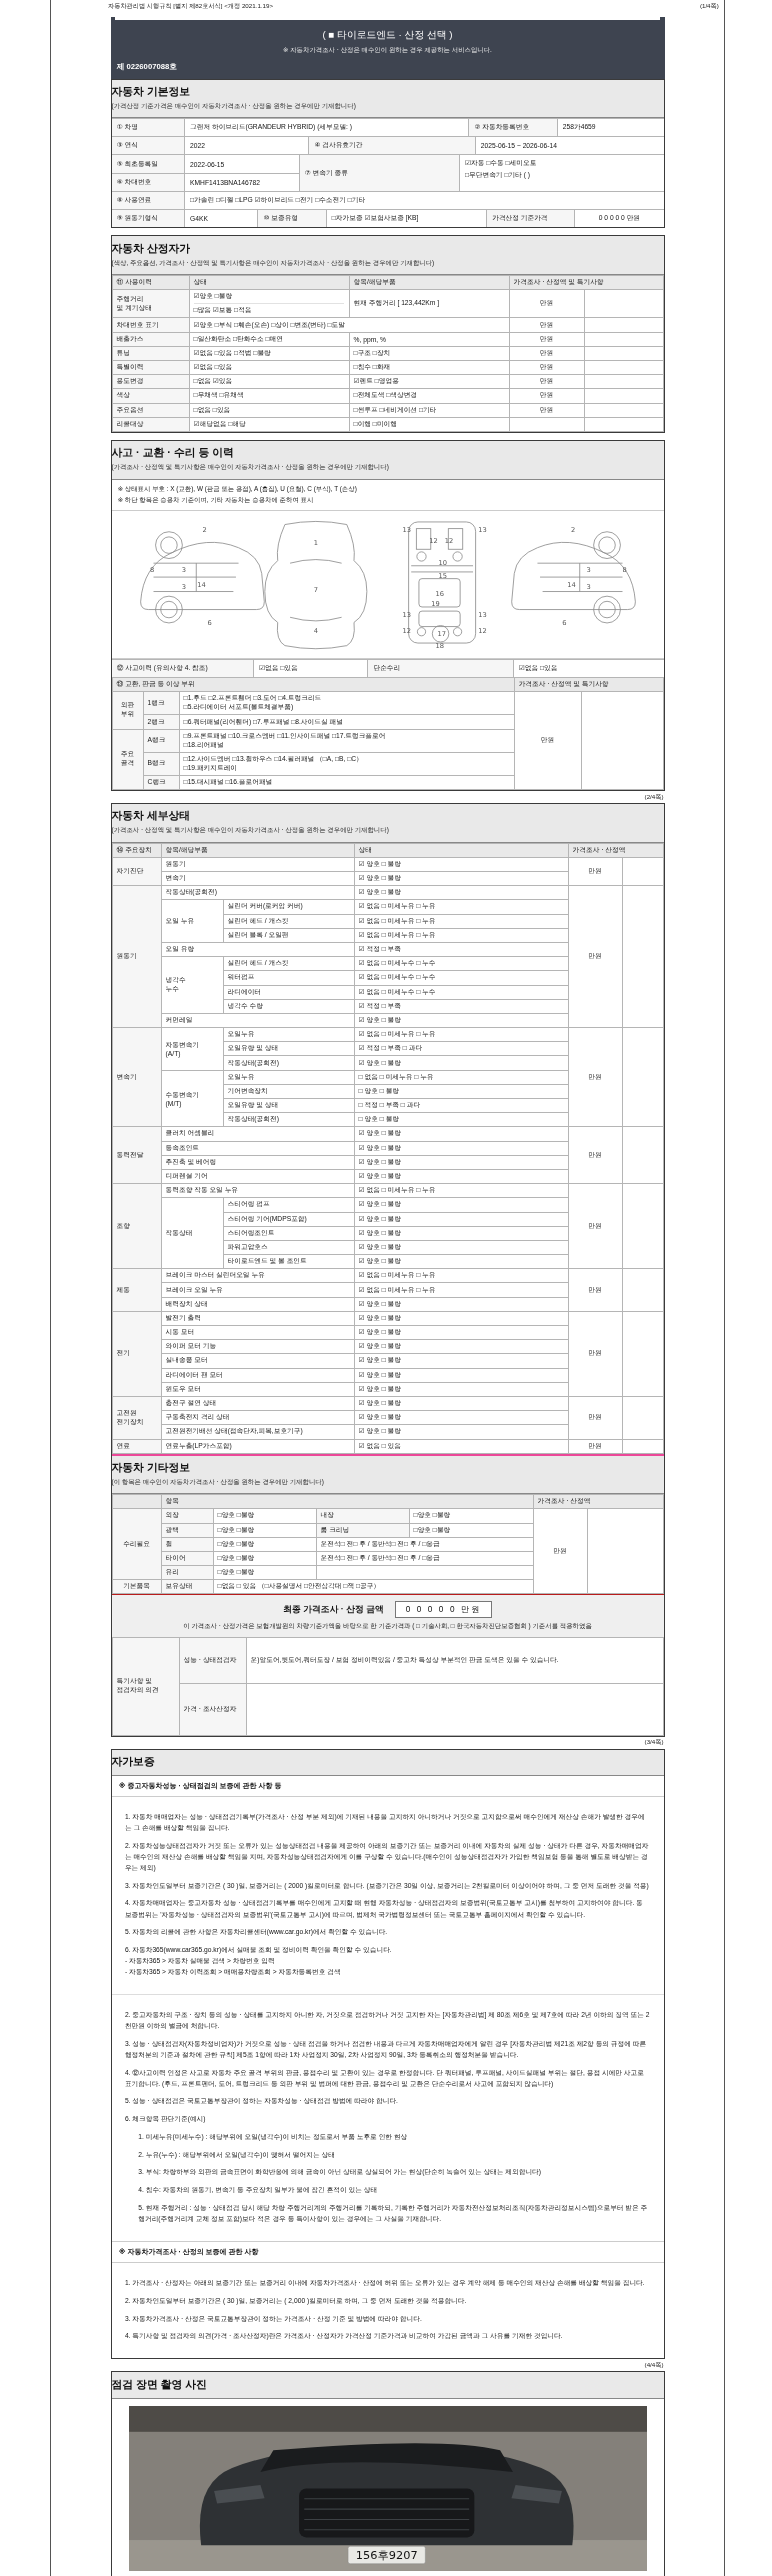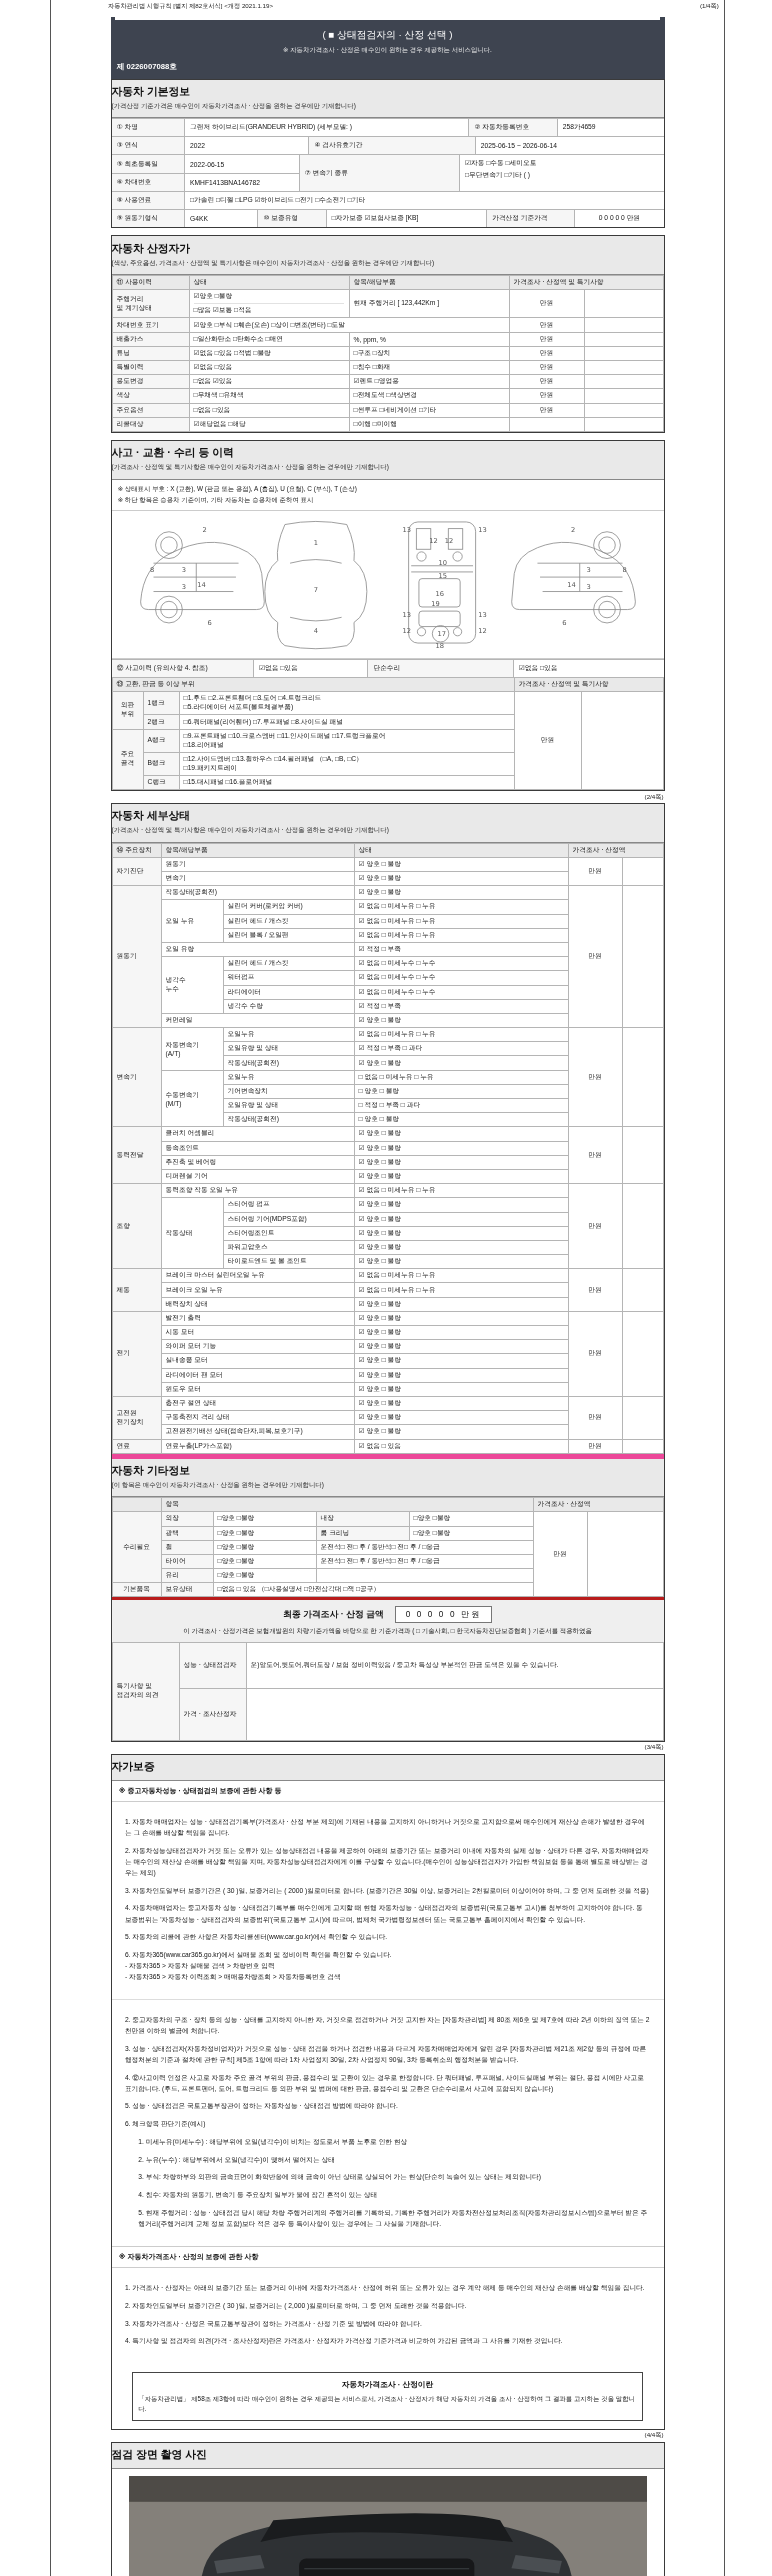--- a/index.html
+++ b/index.html
@@ -36,42 +36,42 @@
   svg text{font-family:"DejaVu Sans",sans-serif;}
   
   .notice-body{padding:7.2px 13.4px 10.3px 13.4px;}
   .notice-item{font-size:6.7px;line-height:1.65;margin:6.7px 0;white-space:pre-line;}
   .notice-item.ind{margin-left:13.4px;}
   .nhead{font-size:7px;font-weight:bold;padding:5.2px 7.2px;border-bottom:0.5px solid #ccc;}
   .defbox{border:0.8px solid #444;margin:8.2px 20.6px;padding:5.2px;}
   .defbox .dt{text-align:center;font-weight:bold;font-size:7.7px;margin:2.1px 0 4.1px 0;}
   .defbox .dd{font-size:6.4px;line-height:1.6;}
   
-  .finalrow{border-top:3px solid #b91c1c;background:#efefef;text-align:center;padding:5.2px 0 6.2px 0;}
+  .finalrow{border-top:1px solid #b91c1c;background:#efefef;text-align:center;padding:5.2px 0 6.2px 0;}
   .finalrow .amt-label{font-size:8.8px;font-weight:bold;margin-right:9.3px;}
   .finalrow .amt{display:inline-block;border:0.5px solid #777;background:#fff;padding:2.1px 9.3px;font-size:8.2px;letter-spacing:2.1px;}
   .finalrow .fnote{font-size:6.4px;margin-top:4.1px;}
   
   .photo{margin:7.2px auto;width:518px;display:block;}
   .gap{height:7.2px;}
 </style>
 </head>
 <body>
 
 <div class="frame">
   <div class="topstrip">
     <span class="pre">자동차관리법 시행규칙 [별지 제82호서식] &lt;개정 2021.1.19&gt;</span>
     <span class="pre">(1/4쪽)</span>
   </div>
 
   <div class="content">
 
     <div class="dochead">
       <div class="innerline"></div>
-      <div class="sub pre">( ■ 상태점검자의 · 산정 선택 )</div>
+      <div class="sub pre">( ■ 타이로드엔드 · 산정 선택 )</div>
       <div class="note pre">※ 자동차가격조사 · 산정은 매수인이 원하는 경우 제공하는 서비스입니다.</div>
       <div class="docno pre">제 0226007088호</div>
     </div>
 
     <div class="block">
       <div class="sechead">
         <div class="t pre">자동차 기본정보</div>
         <div class="s pre">(가격산정 기준가격은 매수인이 자동차가격조사 · 산정을 원하는 경우에만 기재합니다)</div>
       </div>
       <div class="grid-row">
@@ -591,21 +591,21 @@
             <tr>
               <td class="lab pre" rowspan="1">연료</td>
               <td colspan="2">연료누출(LP가스포함)</td>
               <td>☑ 없음   □ 있음</td>
               <td class="price" rowspan="1">만원</td>
               <td rowspan="1"></td>
             </tr>
           </tbody>
       </table>
 
-      <div class="sechead" style="border-top:5px solid #ec4899">
+      <div class="sechead" style="border-top:2px solid #ec4899">
         <div class="t pre">자동차 기타정보</div>
         <div class="s pre">(이 항목은 매수인이 자동차가격조사 · 산정을 원하는 경우에만 기재합니다)</div>
       </div>
       <table>
         <colgroup>
             <col style="width:49px">
             <col style="width:52px">
             <col style="width:103px">
             <col style="width:93px">
             <col style="width:124px">
@@ -714,24 +714,20 @@
           <div class="notice-item ind">4.  침수: 자동차의 원동기, 변속기 등 주요장치 일부가 물에 잠긴 흔적이 있는 상태</div>
           <div class="notice-item ind">5.  현재 주행거리 : 성능 · 상태점검 당시 해당 차량 주행거리계의 주행거리를 기록하되, 기록한 주행거리가 자동차전산정보처리조직(자동차관리정보시스템)으로부터 받은 주행거리(주행거리계 교체 정보 포함)보다 적은 경우 등 특이사항이 있는 경우에는 그 사실을 기재합니다.</div>
         </div>
       <div class="nhead pre" style="border-top:0.5px solid #ccc">※ 자동차가격조사 · 산정의 보증에 관한 사항</div>
       <div class="notice-body" id="notice-block3">
           <div class="notice-item">1.  가격조사 · 산정자는 아래의 보증기간 또는 보증거리 이내에 자동차가격조사 · 산정에 허위 또는 오류가 있는 경우 계약 해제 등 매수인의 재산상 손해를 배상할 책임을 집니다.</div>
           <div class="notice-item">2.  자동차인도일부터 보증기간은 ( 30 )일, 보증거리는 ( 2,000 )킬로미터로 하며, 그 중 먼저 도래한 것을 적용합니다.</div>
           <div class="notice-item">3.  자동차가격조사 · 산정은 국토교통부장관이 정하는 가격조사 · 산정 기준 및 방법에 따라야 합니다.</div>
           <div class="notice-item">4.  특기사항 및 점검자의 의견(가격 · 조사산정자)란은 가격조사 · 산정자가 가격산정 기준가격과 비교하여 가감된 금액과 그 사유를 기재한 것입니다.</div>
         </div>
-      <div class="defbox">
-        <div class="dt pre">자동차가격조사 · 산정이란</div>
-        <div class="dd pre">「자동차관리법」 제58조 제3항에 따라 매수인이 원하는 경우 제공되는 서비스로서, 가격조사 · 산정자가 해당 자동차의 가격을 조사 · 산정하여 그 결과를 고지하는 것을 말합니다.</div>
-      </div>
     </div>
 
     <div class="pagemark pre">(4/4쪽)</div>
 
     <div class="block">
       <div class="sechead">
           <div class="t pre">점검 장면 촬영 사진</div>
         </div>
 
       <svg class="photo" width="518" height="165" viewBox="0 0 1005 320">

